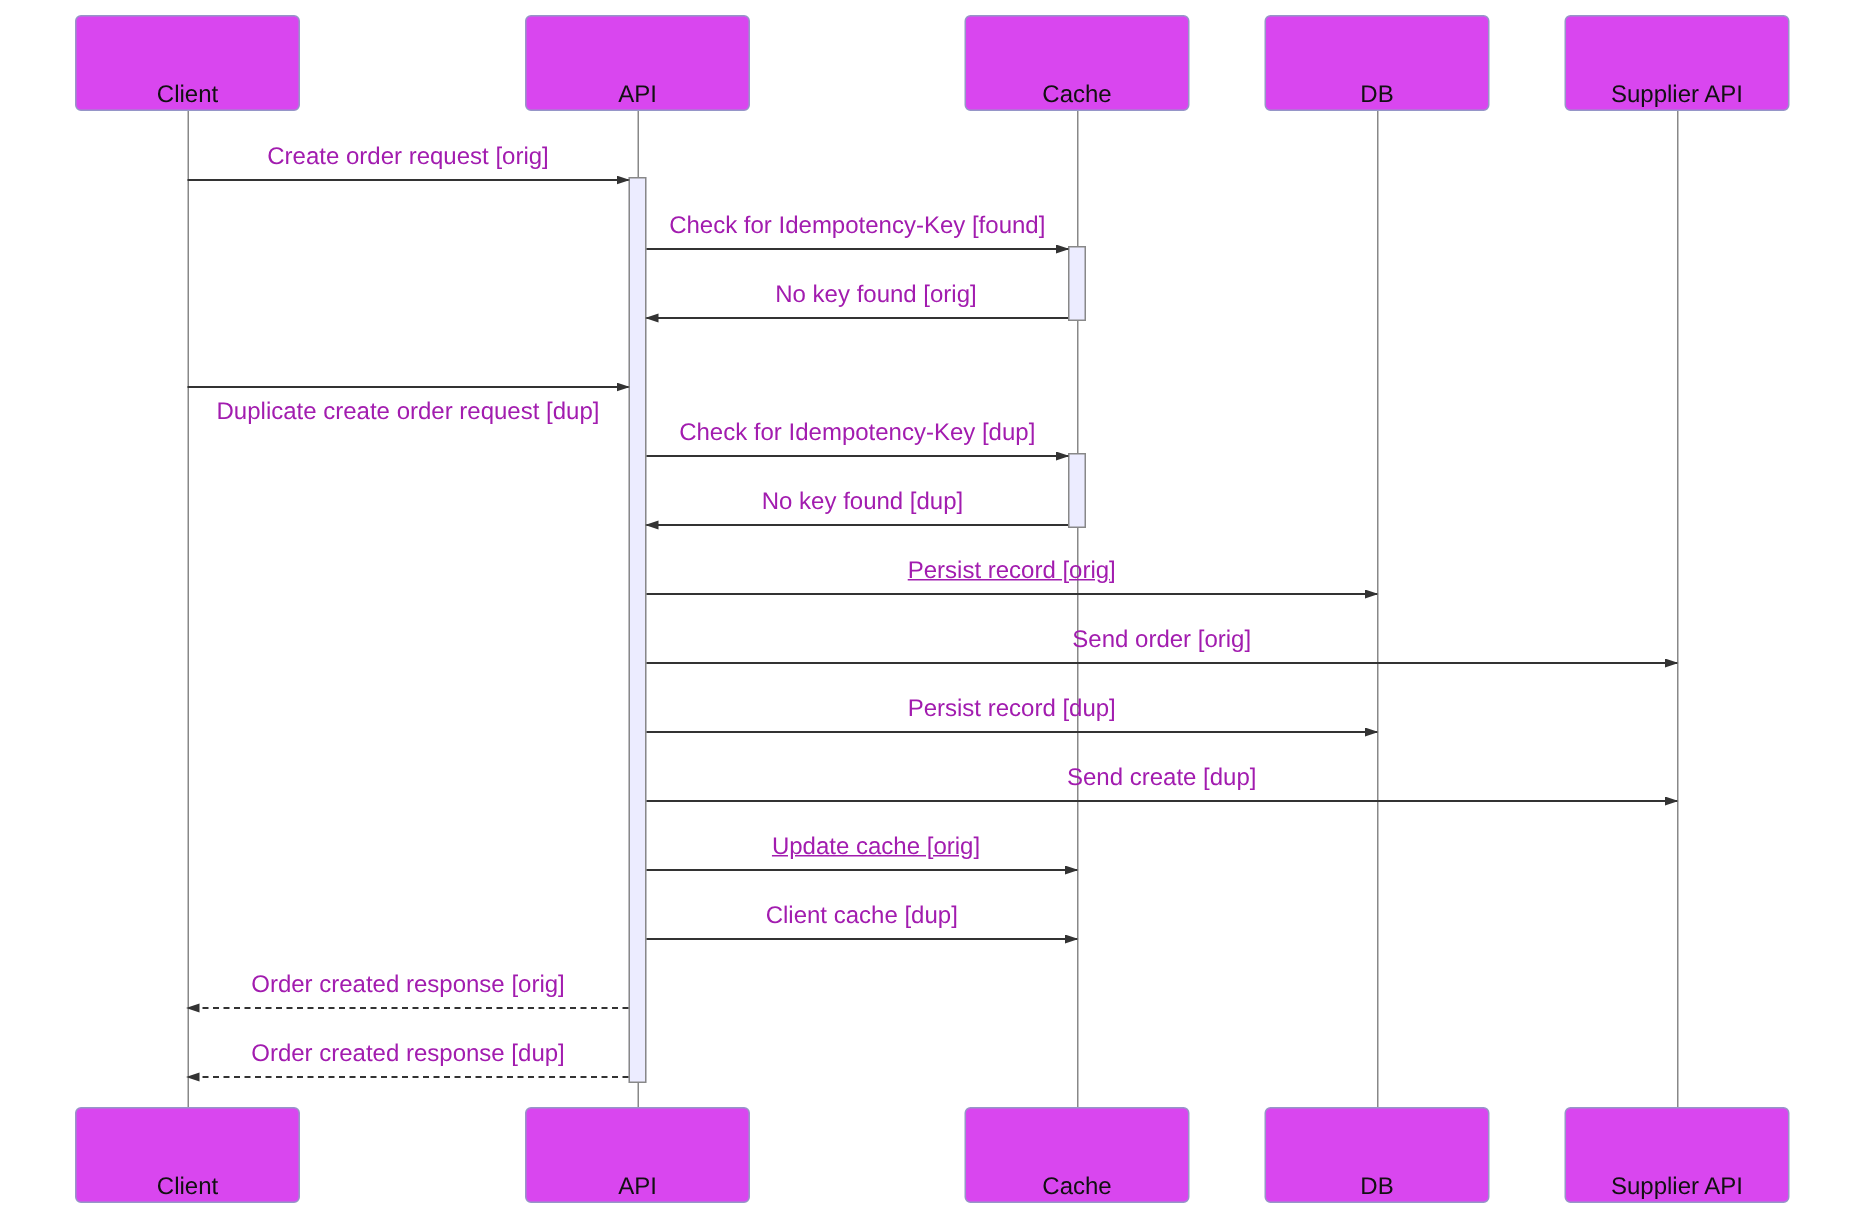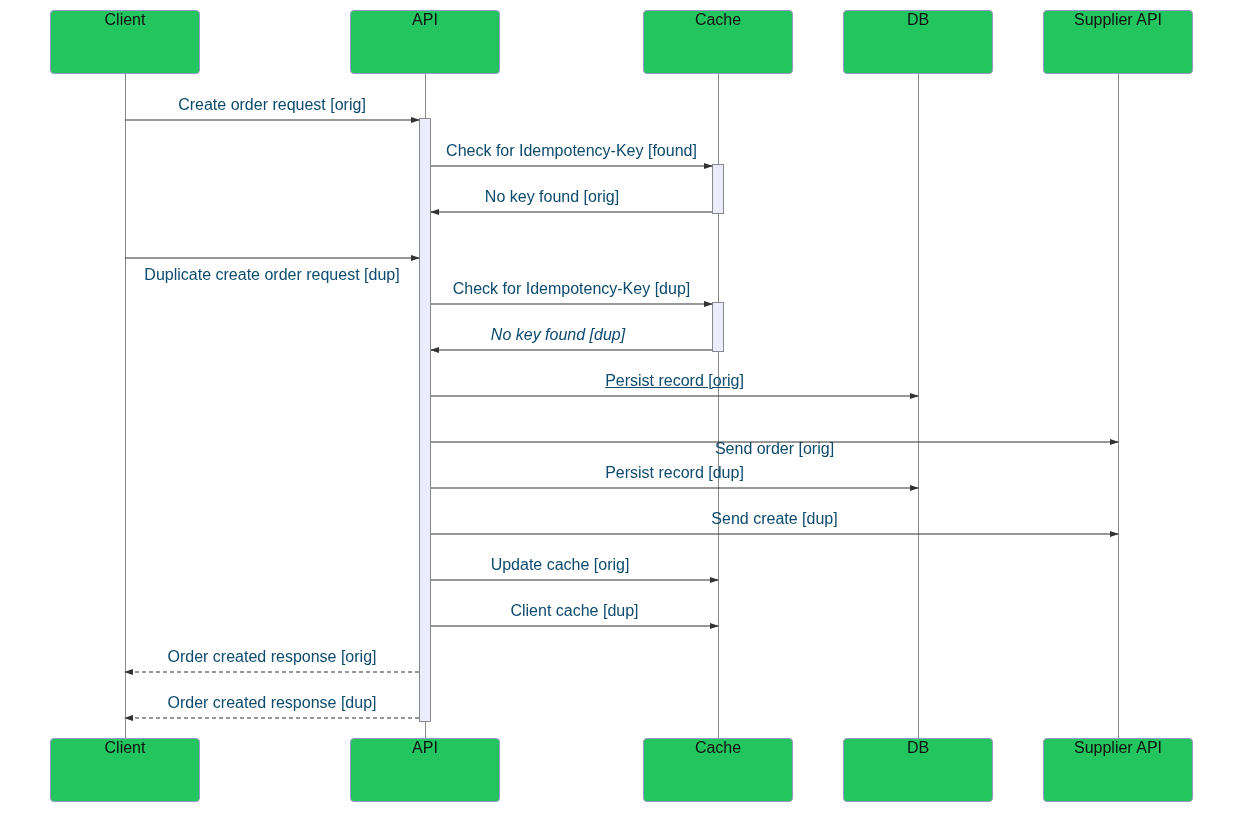--- a/index.html
+++ b/index.html
@@ -10,25 +10,25 @@
   }
   .canvas {
     position: relative;
     width: 1244px;
     height: 815px;
   }
   .participant {
     position: absolute;
     width: 150px;
     height: 64px;
-    background: #22c55e;
+    background: #d946ef;
     border: 1px solid #9696c8;
     border-radius: 4px;
     display: flex;
-    align-items: flex-start;
+    align-items: flex-end;
     justify-content: center;
     font-size: 16px;
     color: #111;
     box-sizing: border-box;
   }
   .lifeline {
     position: absolute;
     width: 0;
     border-left: 1px solid #888;
     top: 74px;
@@ -37,21 +37,21 @@
   .activation {
     position: absolute;
     width: 12px;
     background: #ECECFF;
     border: 1px solid #888;
     box-sizing: border-box;
   }
   .msg-label {
     position: absolute;
     font-size: 16px;
-    color: #0c4a6e;
+    color: #a21caf;
     text-align: center;
     white-space: nowrap;
   }
   svg.arrows {
     position: absolute;
     left: 0; top: 0;
     width: 1244px;
     height: 815px;
     pointer-events: none;
   }
@@ -103,29 +103,29 @@
   <div class="participant" id="pb-db" style="left: 843px; top: 738px;">
       <span>DB</span>
     </div>
   <div class="participant" id="pb-supplier" style="left: 1043px; top: 738px;">
       <span>Supplier API</span>
     </div>
 
   <div id="labels">
       <div class="msg-label" style="left: 72px; width: 400px; top: 96px;">Create order request [orig]</div>
       <div class="msg-label" style="left: 371.5px; width: 400px; top: 142px;">Check for Idempotency-Key [found]</div>
-      <div class="msg-label" style="left: 352px; width: 400px; top: 188px;">No key found [orig]</div>
+      <div class="msg-label" style="left: 384px; width: 400px; top: 188px;">No key found [orig]</div>
       <div class="msg-label" style="left: 72px; width: 400px; top: 234px; margin-top: 32px;">Duplicate create order request [dup]</div>
       <div class="msg-label" style="left: 371.5px; width: 400px; top: 280px;">Check for Idempotency-Key [dup]</div>
-      <div class="msg-label" style="left: 358px; width: 400px; top: 326px; font-style: italic;">No key found [dup]</div>
+      <div class="msg-label" style="left: 375px; width: 400px; top: 326px;">No key found [dup]</div>
       <div class="msg-label" style="left: 474.5px; width: 400px; top: 372px; text-decoration: underline;">Persist record [orig]</div>
-      <div class="msg-label" style="left: 574.5px; width: 400px; top: 440px;">Send order [orig]</div>
+      <div class="msg-label" style="left: 574.5px; width: 400px; top: 418px;">Send order [orig]</div>
       <div class="msg-label" style="left: 474.5px; width: 400px; top: 464px;">Persist record [dup]</div>
       <div class="msg-label" style="left: 574.5px; width: 400px; top: 510px;">Send create [dup]</div>
-      <div class="msg-label" style="left: 360px; width: 400px; top: 556px;">Update cache [orig]</div>
+      <div class="msg-label" style="left: 384px; width: 400px; top: 556px; text-decoration: underline;">Update cache [orig]</div>
       <div class="msg-label" style="left: 374.5px; width: 400px; top: 602px;">Client cache [dup]</div>
       <div class="msg-label" style="left: 72px; width: 400px; top: 648px;">Order created response [orig]</div>
       <div class="msg-label" style="left: 72px; width: 400px; top: 694px;">Order created response [dup]</div>
     </div>
 
   <svg class="arrows">
     <defs>
       <marker id="arrowhead" markerWidth="10" markerHeight="10" refX="8" refY="3" orient="auto" markerUnits="userSpaceOnUse">
         <path d="M0,0 L9,3 L0,6 Z" fill="#333"></path>
       </marker>

